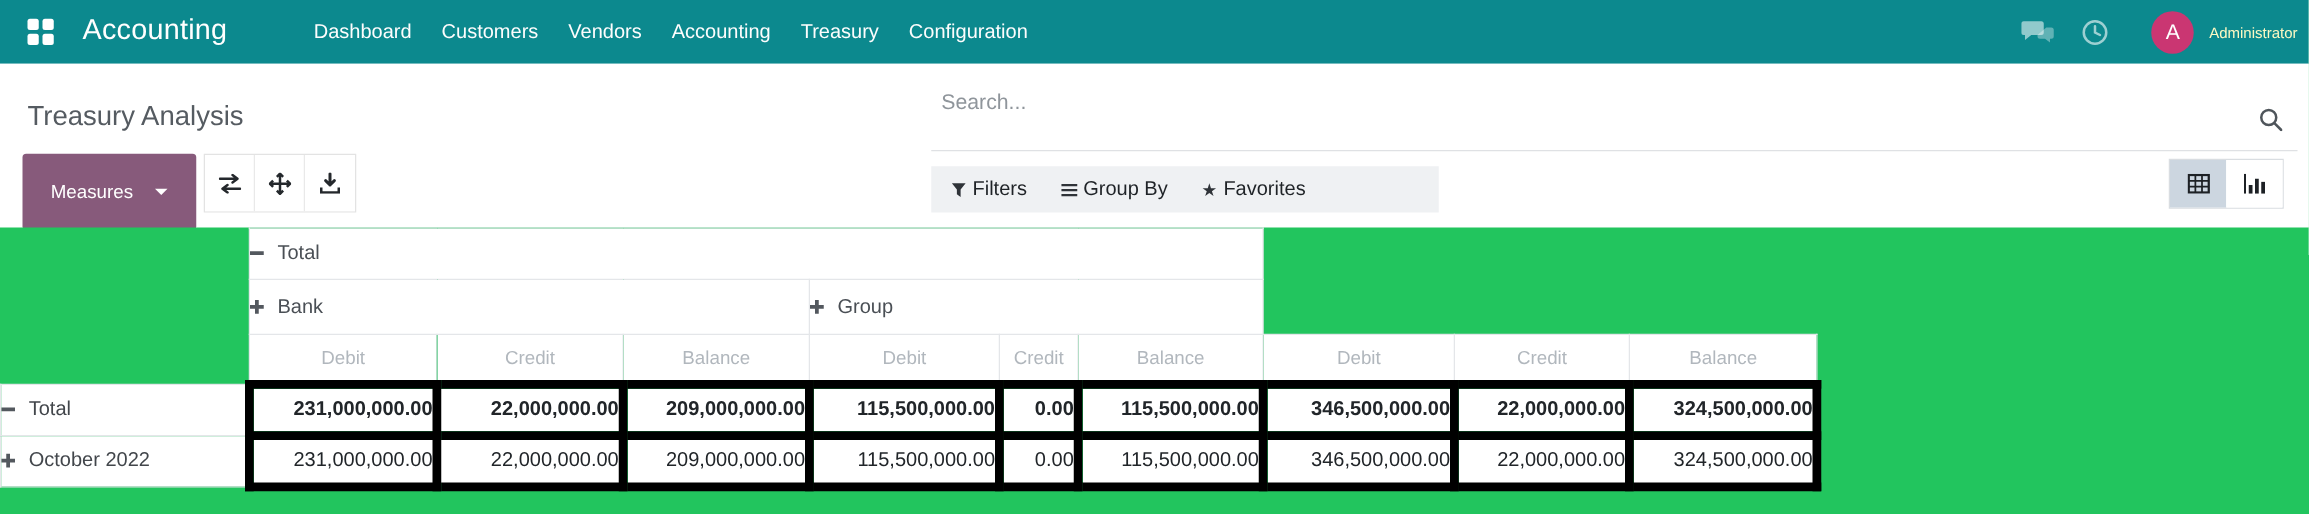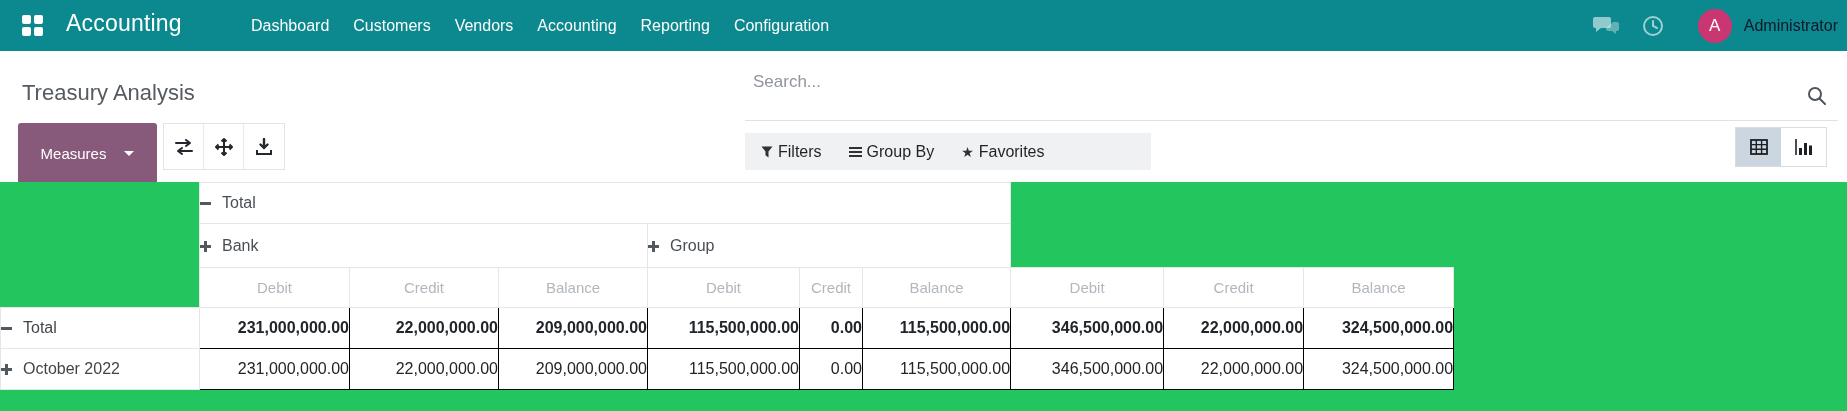--- a/index.html
+++ b/index.html
@@ -33,21 +33,21 @@
   .nav-right {
     position:absolute; right:9px; top:0; height:51px;
     display:flex; align-items:center;
   }
   .sys-icon { width:30px; height:26px; margin-right:16px; cursor:pointer; display:flex; align-items:center; justify-content:center; }
   .avatar {
     width:34px; height:34px; border-radius:50%; background:#ca3672;
     color:#fff; font-size:17px; display:flex; align-items:center; justify-content:center;
     margin-left:14px; margin-right:12px; cursor:pointer;
   }
-  .user-name { font-size:16px; color:#0f172a; cursor:pointer; white-space:nowrap; }
+  .user-name { font-size:12px; color:#fef9c3; cursor:pointer; white-space:nowrap; }
 
   
   .control-panel { position:absolute; top:51px; left:0; width:1847px; height:131px; background:#fff; }
   .page-title { position:absolute; left:22px; top:29px; font-size:22px; color:#555b61; }
   .measures-btn {
     position:absolute; left:18px; top:72px; width:139px; height:61px;
     background:#875a7b; border:none; border-radius:3px; color:#fff; font-size:15px;
     display:flex; align-items:center; justify-content:center; gap:18px; cursor:pointer;
     font-family:"Liberation Sans", sans-serif;
   }
@@ -94,21 +94,21 @@
   .measure {
     border:1px solid #e4e6e9; background:#fff; text-align:center;
     color:#b1b7bd; font-weight:400; font-size:15px; cursor:pointer;
   }
   .rowhdr {
     border:1px solid #e4e6e9; background:#fff; text-align:left; font-weight:400;
     color:#42464b; font-size:16px; padding-left:10px; cursor:pointer;
   }
   .rowhdr.indent { }
   .val {
-    border:1px solid #000000; background:#fff; text-align:right;
+    border:7px solid #000000; background:#fff; text-align:right;
     color:#212529; font-size:16px; padding-right:10px;
   }
   tr.total-row .val { font-weight:700; }
 
   
   .minus-i { display:inline-block; width:11px; height:3px; background:#53585e; vertical-align:middle; margin-right:11px; }
   .plus-i { position:relative; display:inline-block; width:11px; height:11px; vertical-align:middle; margin-right:11px; }
   .plus-i::before { content:""; position:absolute; left:0; top:4px; width:11px; height:3px; background:#53585e; }
   .plus-i::after  { content:""; position:absolute; left:4px; top:0; width:3px; height:11px; background:#53585e; }
 
@@ -123,21 +123,21 @@
       <span></span>
     <span></span>
       <span></span>
   </div>
   <div class="brand">Accounting</div>
   <div class="nav-menu">
     <span class="nav-item">Dashboard</span>
     <span class="nav-item">Customers</span>
     <span class="nav-item">Vendors</span>
     <span class="nav-item">Accounting</span>
-    <span class="nav-item">Reporting</span>
+    <span class="nav-item">Treasury</span>
     <span class="nav-item">Configuration</span>
   </div>
   <div class="nav-right">
     <div class="sys-icon">
       <svg width="27" height="22" viewBox="0 0 27 22">
         <path d="M2 2 h14 a2 2 0 0 1 2 2 v7 a2 2 0 0 1 -2 2 h-8 l-5 4 v-4 h-1 a2 2 0 0 1 -2 -2 v-7 a2 2 0 0 1 2 -2 z" fill="rgba(255,255,255,0.55)"></path>
         <path d="M20 7 h4 a2 2 0 0 1 2 2 v5 a2 2 0 0 1 -2 2 h-1 v3 l-4 -3 h-4 a2 2 0 0 1 -2 -2 v-1" fill="rgba(255,255,255,0.35)"></path>
       </svg>
     </div>
     <div class="sys-icon">

